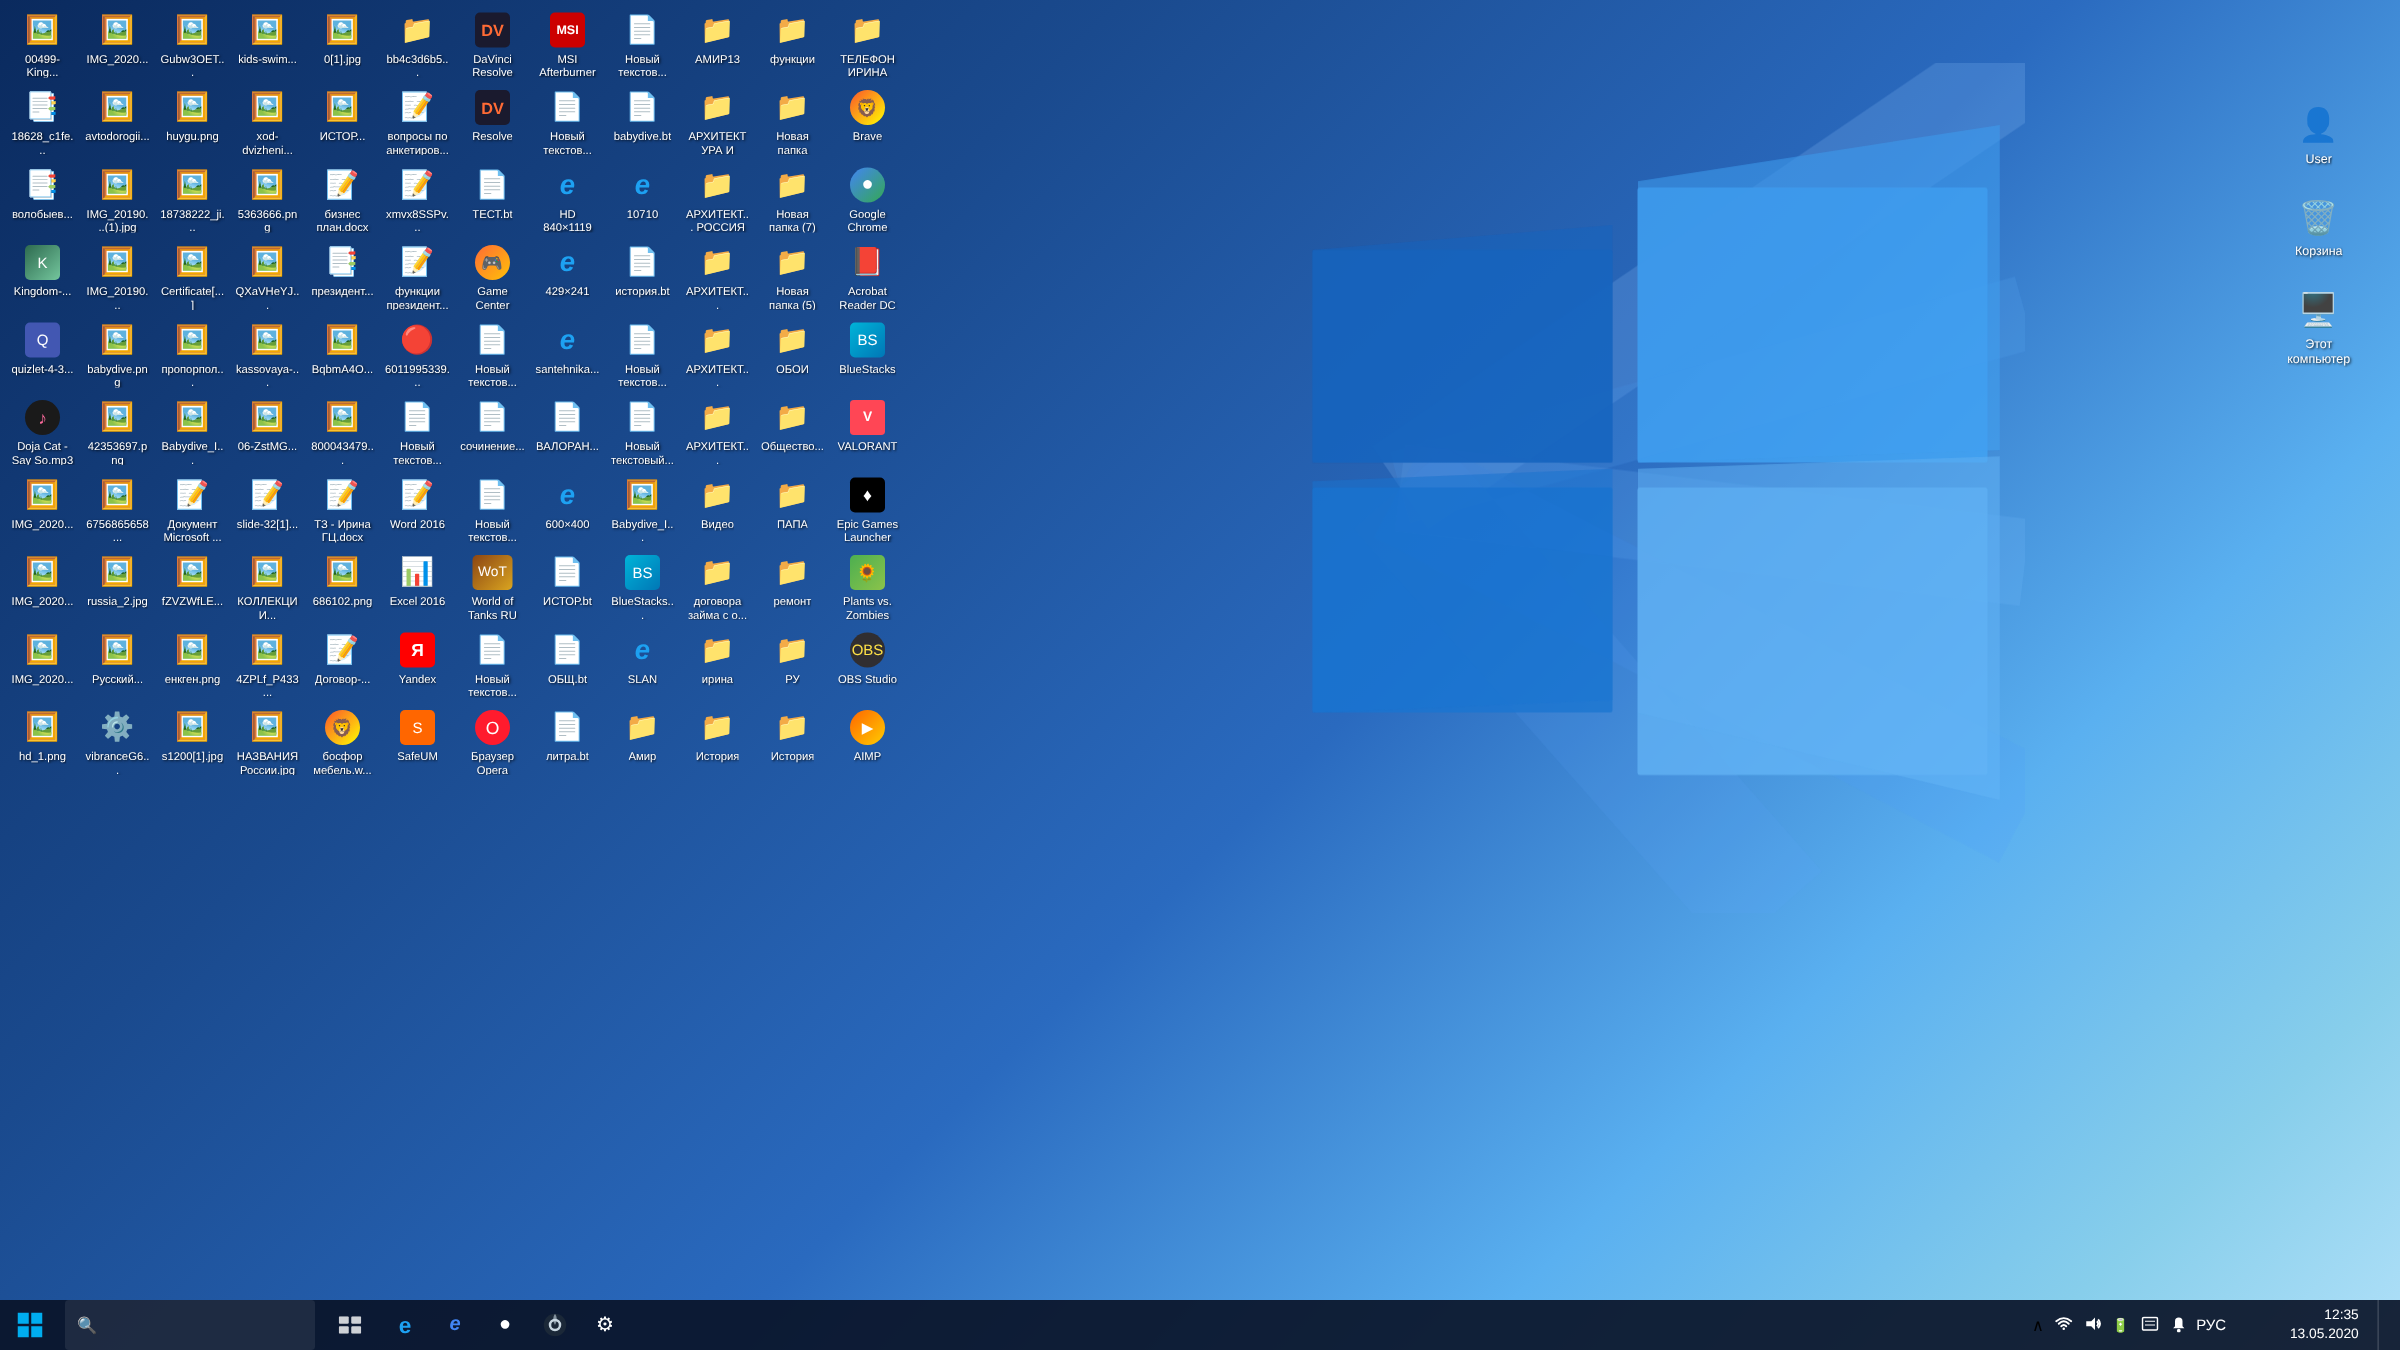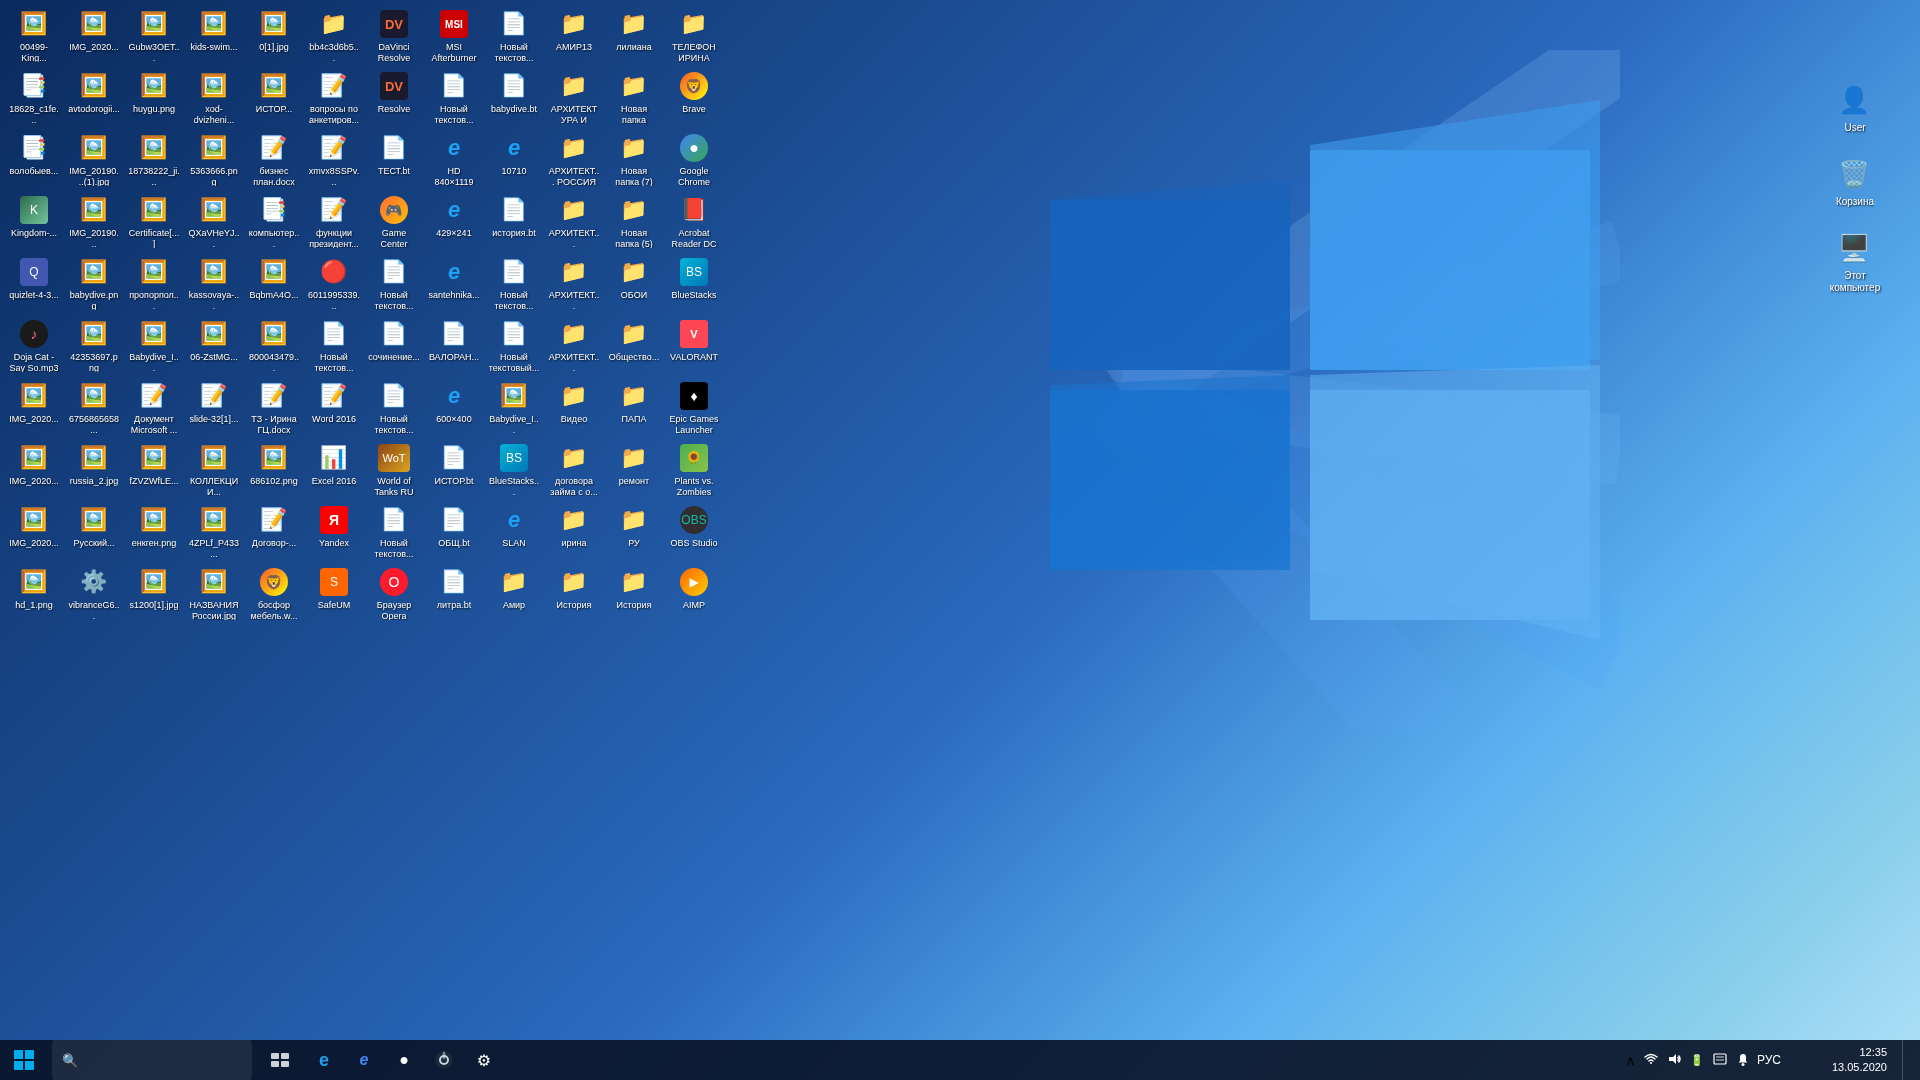--- a/index.html
+++ b/index.html
@@ -289,21 +289,21 @@
     <div class="icon-item">
       <div class="icon-img">
         <span style="font-size:22px;">📁</span>
       </div>
       <div class="icon-label">АМИР13</div>
     </div>
     <div class="icon-item">
       <div class="icon-img">
         <span style="font-size:22px;">📁</span>
       </div>
-      <div class="icon-label">лилиана</div>
+      <div class="icon-label">функции</div>
     </div>
     <div class="icon-item">
       <div class="icon-img">
         <span style="font-size:22px;">📁</span>
       </div>
       <div class="icon-label">ТЕЛЕФОН ИРИНА</div>
     </div>
     <div class="icon-item">
       <div class="icon-img">
         <span style="font-size:22px;">📑</span>
@@ -469,21 +469,21 @@
     <div class="icon-item">
       <div class="icon-img">
         <span style="font-size:22px;">🖼️</span>
       </div>
       <div class="icon-label">QXaVHeYJ...</div>
     </div>
     <div class="icon-item">
       <div class="icon-img">
         <span style="font-size:22px;">📑</span>
       </div>
-      <div class="icon-label">компьютер...</div>
+      <div class="icon-label">президент...</div>
     </div>
     <div class="icon-item">
       <div class="icon-img">
         <span style="font-size:22px;">📝</span>
       </div>
       <div class="icon-label">функции президент...</div>
     </div>
     <div class="icon-item">
       <div class="icon-img">
         <div style="background:linear-gradient(135deg,#ff6b35,#ffc107);color:white;width:28px;height:28px;border-radius:50%;display:flex;align-items:center;justify-content:center;font-size:14px;">🎮</div>
@@ -869,21 +869,21 @@
       <div class="icon-label">ирина</div>
     </div>
     <div class="icon-item">
       <div class="icon-img">
         <span style="font-size:22px;">📁</span>
       </div>
       <div class="icon-label">РУ</div>
     </div>
     <div class="icon-item">
       <div class="icon-img">
-        <div style="background:#302e31;color:#14b8a6;width:28px;height:28px;border-radius:50%;display:flex;align-items:center;justify-content:center;font-size:12px;">OBS</div>
+        <div style="background:#302e31;color:#fde047;width:28px;height:28px;border-radius:50%;display:flex;align-items:center;justify-content:center;font-size:12px;">OBS</div>
       </div>
       <div class="icon-label">OBS Studio</div>
     </div>
     <div class="icon-item">
       <div class="icon-img">
         <span style="font-size:22px;">🖼️</span>
       </div>
       <div class="icon-label">hd_1.png</div>
     </div>
     <div class="icon-item">

